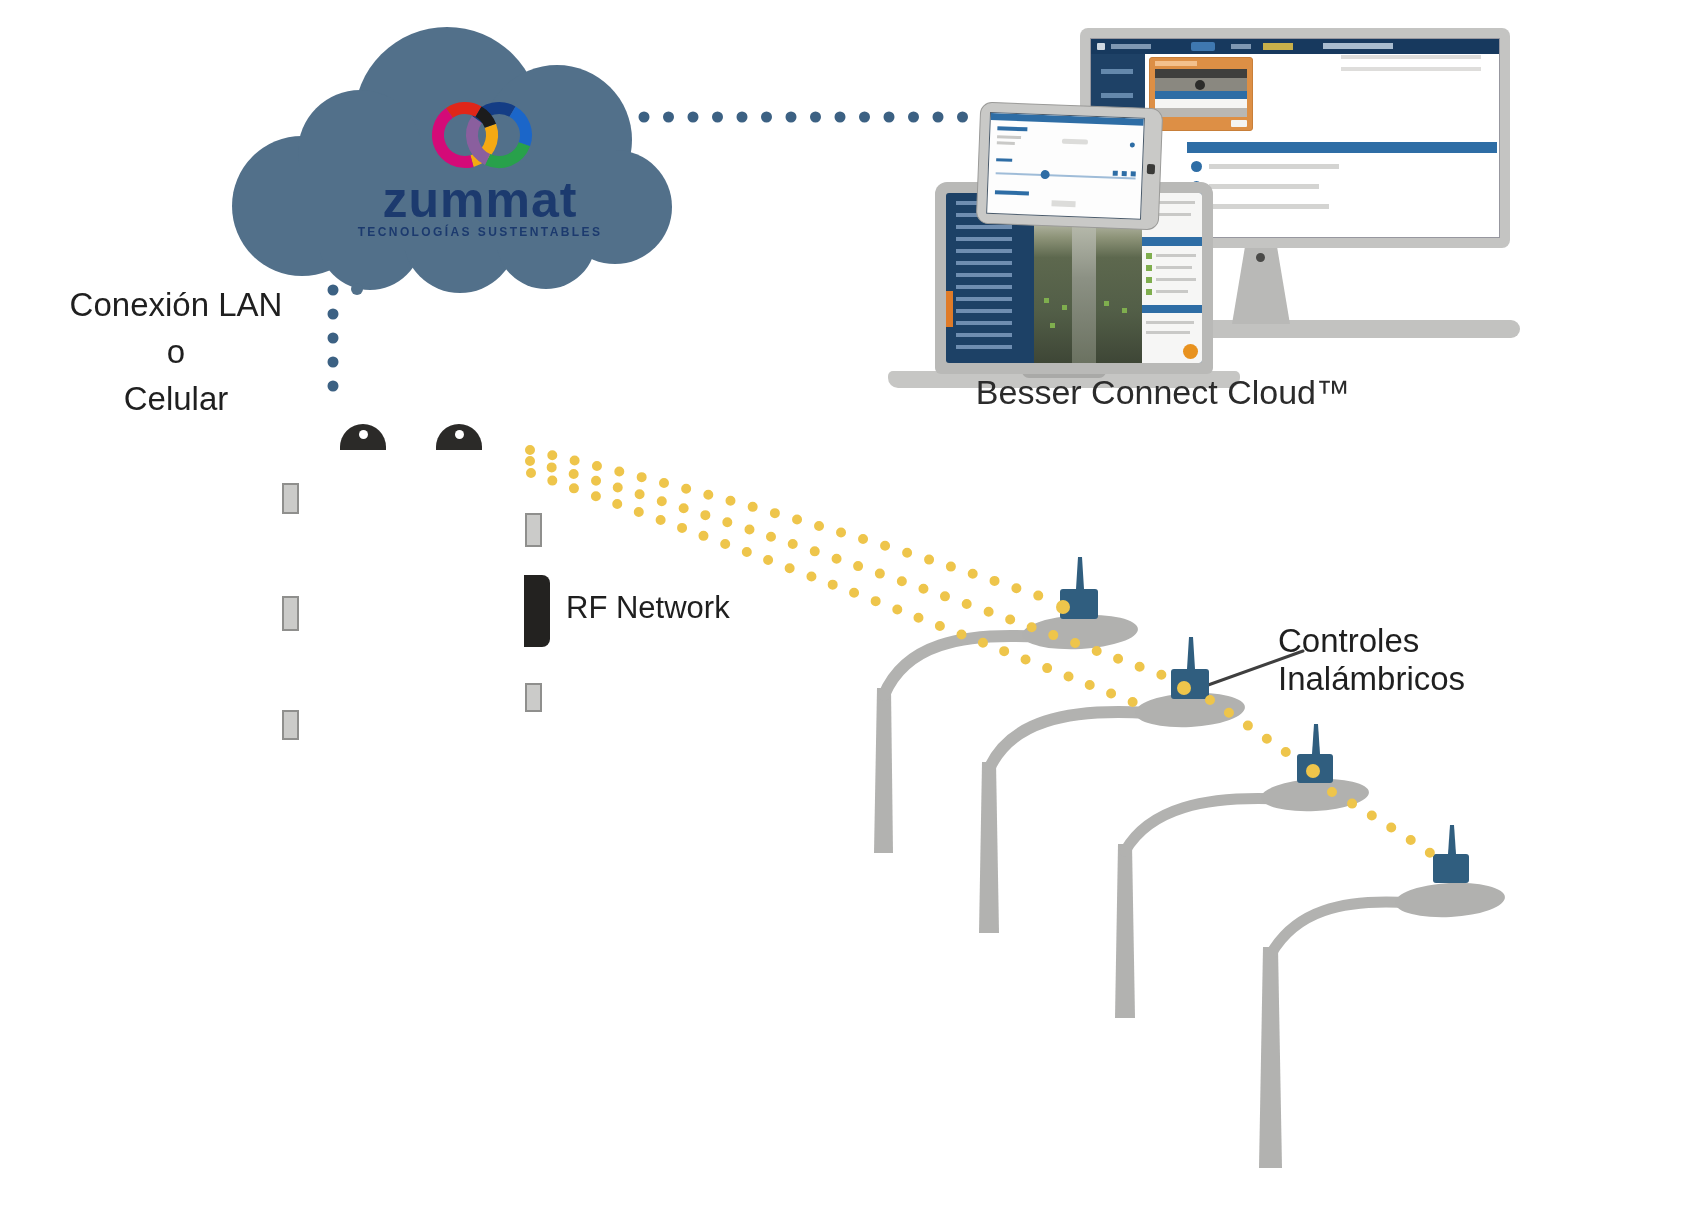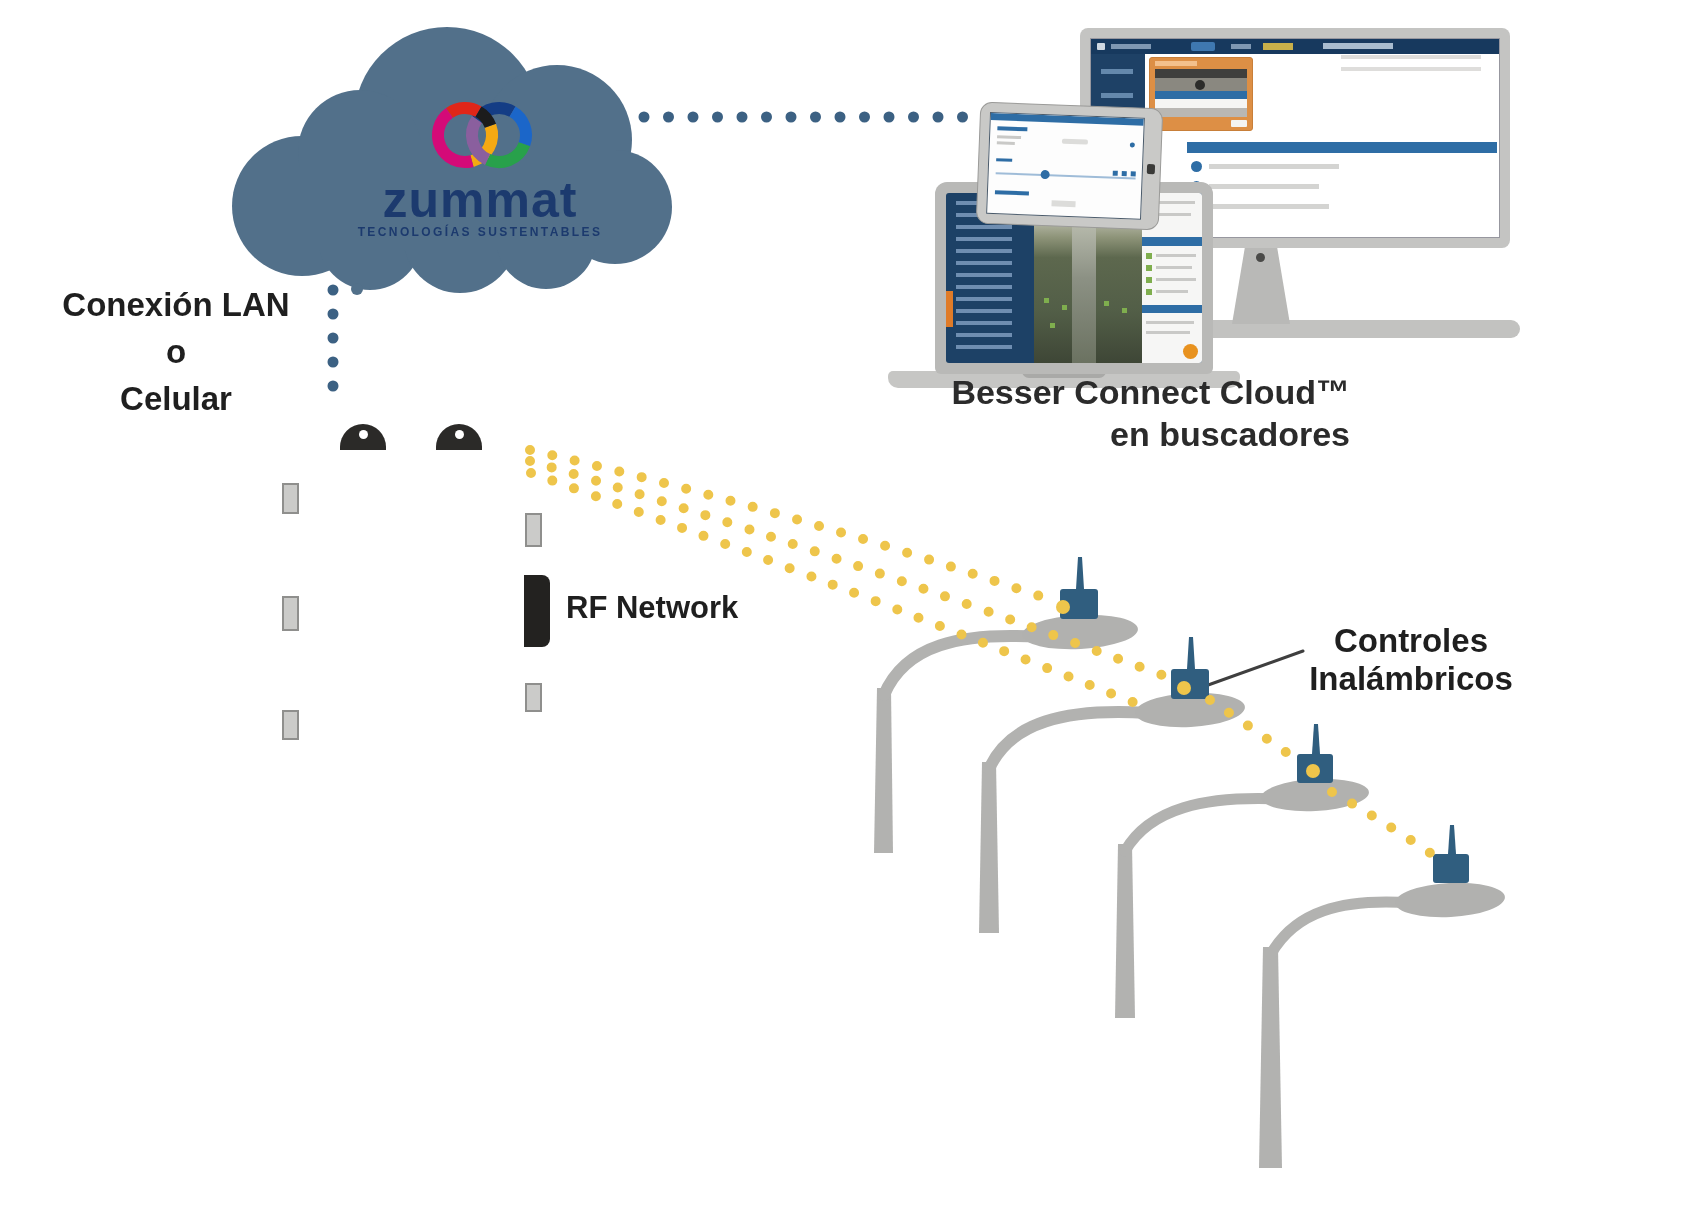--- a/index.html
+++ b/index.html
@@ -7,25 +7,25 @@
     --controller-blue:#305e7f; --pole-gray:#b2b2b0; --gateway-dark:#2b2a28;
     --navy-screen:#1d4166; --orange-accent:#dd8f45; --blue-accent:#2e6da5;
     --green-accent:#7fae4e; --logo-navy:#1c3a6e; --text-dark:#1f1f1f;
   }
   *{box-sizing:border-box;margin:0;padding:0;}
   body{background:#fff;font-family:"Liberation Sans",sans-serif;}
   .canvas{position:relative;width:1684px;height:1223px;background:#fff;overflow:hidden;}
   .art{position:absolute;left:0;top:0;z-index:1;}
 
   
-  .lbl{position:absolute;z-index:6;color:var(--text-dark);font-weight:700;}
+  .lbl{position:absolute;z-index:6;color:var(--text-dark);font-weight:400;}
   .lbl-connection{left:26px;top:281px;width:300px;text-align:center;font-size:33px;line-height:47px;}
   .lbl-rf{left:566px;top:590px;font-size:31px;}
   .lbl-browser{left:895px;top:371px;width:455px;text-align:right;font-size:34px;line-height:42px;color:#2b2b2b;}
-  .lbl-controls{left:1278px;top:622px;width:266px;text-align:center;font-size:33px;line-height:38px;}
+  .lbl-controls{left:1278px;top:622px;width:266px;font-size:33px;line-height:38px;}
   .lbl-caption{left:236px;top:1104px;width:1100px;text-align:center;font-size:37px;color:#1c1c1c;}
 
   
   .logo{position:absolute;left:350px;top:96px;width:260px;z-index:5;text-align:center;}
   .logo-rings{display:block;margin:0 auto;}
   .logo-word{font-size:50px;font-weight:700;letter-spacing:1px;color:var(--logo-navy);line-height:44px;}
   .logo-tag{font-size:12px;font-weight:700;letter-spacing:2.4px;color:var(--logo-navy);margin-top:3px;}
 
   
   .gw-box{position:absolute;left:297px;top:447px;width:230px;height:298px;background:var(--gateway-dark);
@@ -159,21 +159,20 @@
   </div>
 
   <div class="lbl lbl-connection">
     <div>Conexión LAN</div>
     <div>o</div>
     <div>Celular</div>
   </div>
   <div class="lbl lbl-rf">RF Network</div>
   <div class="lbl lbl-browser">
     <div>Besser Connect Cloud™</div>
-    <div>en buscadores</div>
   </div>
   <div class="lbl lbl-controls">
     <div>Controles</div>
     <div>Inalámbricos</div>
   </div>
 
   <div class="gw-ear" style="left:340px">
     <span class="hole"></span>
     </div>
   <div class="gw-ear" style="left:436px">

